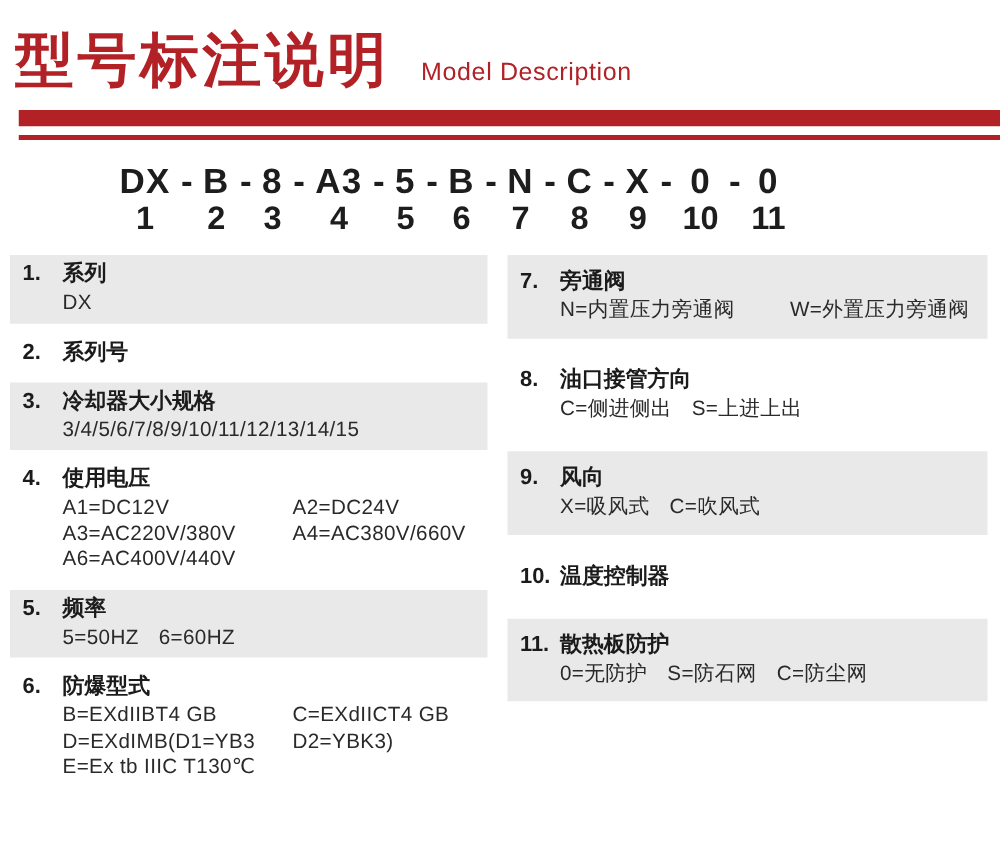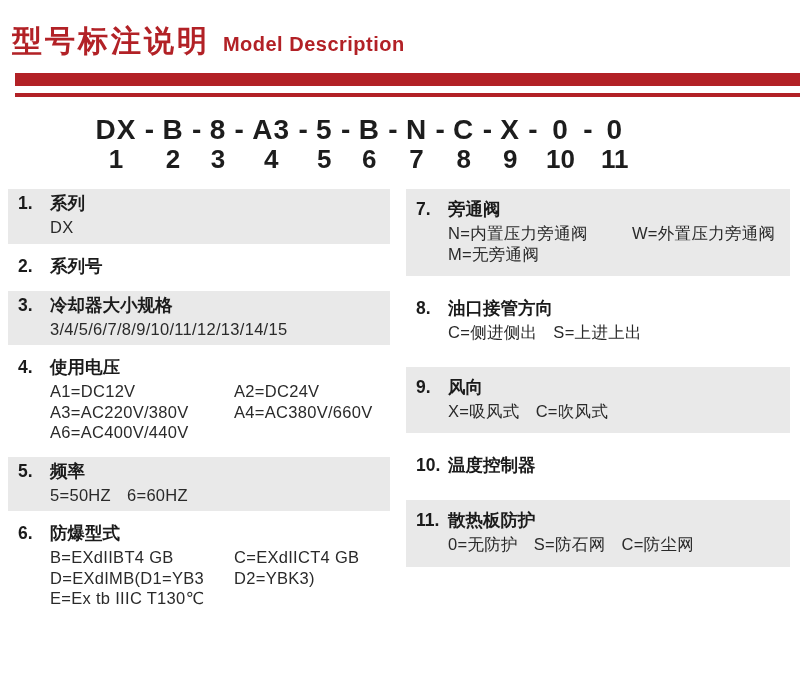--- a/index.html
+++ b/index.html
@@ -4,26 +4,26 @@
 <style>
   html,body{margin:0;padding:0;background:#ffffff;}
   .page{
     position:relative;width:800px;height:687px;background:#ffffff;overflow:hidden;
     font-family:"Liberation Sans","DejaVu Sans",sans-serif;color:#1f1f1f;
   }
   
   .hdr{padding-top:24px;}
   .title-row{margin:0 0 0 12px;line-height:1;white-space:nowrap;}
   .title-zh{
-    font-size:30px;font-weight:bold;color:#b22126;letter-spacing:3px;
+    font-size:47px;font-weight:bold;color:#b22126;letter-spacing:3px;
     display:inline-block;vertical-align:baseline;
   }
   .title-en{
-    font-size:20px;font-weight:bold;color:#b22126;letter-spacing:0.5px;
-    display:inline-block;vertical-align:baseline;margin-left:4px;
+    font-size:20px;font-weight:normal;color:#b22126;letter-spacing:0.5px;
+    display:inline-block;vertical-align:baseline;margin-left:16px;
   }
   .bar-thick{height:13px;background:#b22126;margin:17px 0 0 15px;}
   .bar-thin{height:4px;background:#b22126;margin:7px 0 0 15px;}
   
   .code{
     display:flex;align-items:flex-start;justify-content:center;
     width:fit-content;margin:18px auto 0;position:relative;left:-38px;
     font-weight:bold;color:#1d1d1d;
   }
   .seg{display:flex;flex-direction:column;align-items:center;padding:0 2px;}
@@ -205,23 +205,20 @@
         <section class="item shaded">
           <div class="item-head">
             <span class="item-num">7.</span>
             <span class="item-title">旁通阀</span>
           </div>
           <div class="item-body">
             <div class="line grid">
               <span class="part">N=内置压力旁通阀</span>
               <span class="part">W=外置压力旁通阀</span>
             </div>
-            <div class="line grid">
-              <span class="part">M=无旁通阀</span>
-            </div>
           </div>
         </section>
         <section class="item">
           <div class="item-head">
             <span class="item-num">8.</span>
             <span class="item-title">油口接管方向</span>
           </div>
           <div class="item-body">
             <div class="line">
               <span class="part">C=侧进侧出</span>

